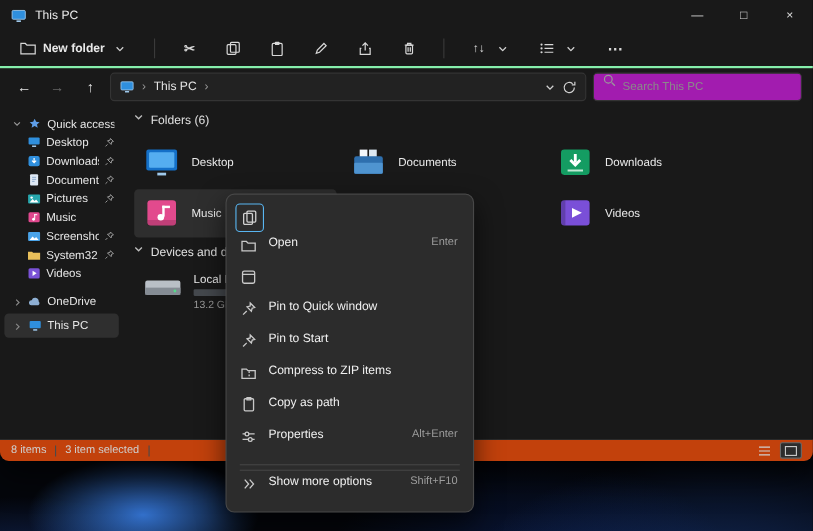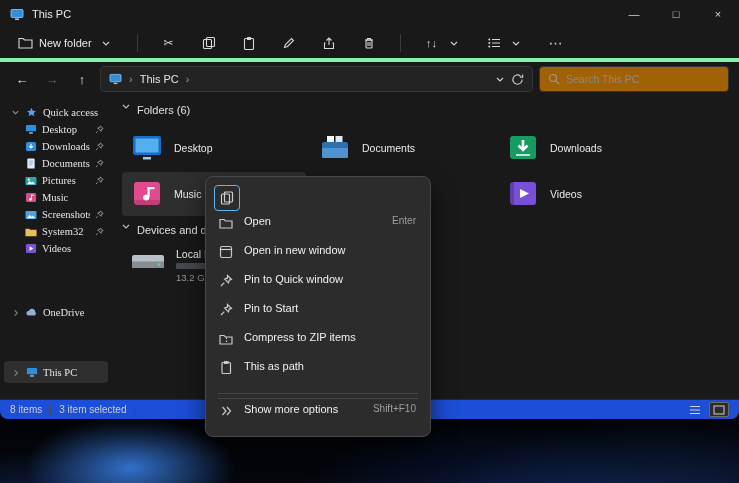--- a/index.html
+++ b/index.html
@@ -25,73 +25,73 @@
     box-shadow:0 12px 30px rgba(0,0,0,.65); }
   
   .titlebar { height:28px; display:flex; align-items:center; padding-left:10px; }
   .title-ico { margin-right:8px; display:flex; }
   .title-text { font-size:11px; color:#ececec; }
   .win-controls { margin-left:auto; display:flex; height:28px; }
   .win-btn { width:42px; display:flex; align-items:center; justify-content:center;
     color:#d6d6d6; font-size:11px; }
   
   .toolbar { height:34px; display:flex; align-items:center; padding:0 10px;
-    gap:10px; border-bottom:4px solid #86efac; }
+    gap:10px; border-bottom:2px solid #86efac;font-weight:bold; }
   .tb-btn { display:flex; align-items:center; gap:6px; padding:0 7px; height:26px;
     border-radius:4px; color:#e8e8e8; font-size:11px; }
   .tb-ico { display:flex; align-items:center; justify-content:center;
     width:16px; height:16px; color:#d8d8d8; font-size:12px; }
   .tb-sep { width:1px; height:18px; background:#3a3a3a; margin:0 6px; }
   .glyph { color:#d8d8d8; }
   
   .navrow { height:34px; display:flex; align-items:center; padding:0 10px; gap:6px; }
   .nav-btn { width:24px; height:24px; display:flex; align-items:center;
     justify-content:center; color:#e2e2e2; font-size:13px; border-radius:4px; }
   .nav-btn.disabled { color:#666; }
   .addressbar { flex:1; height:26px; background:#222; border:1px solid #343434;
     border-radius:4px; display:flex; align-items:center; padding:0 8px; gap:7px;
     font-size:11px; color:#e4e4e4; }
   .addr-spacer { flex:1; }
-  .searchbox { width:190px; height:26px; background:#a16207; border:1px solid #343434;
-    border-radius:4px; display:flex; align-items:center; padding:0 8px; gap:6px; }
+  .searchbox { width:190px; height:26px; background:#a21caf; border:1px solid #343434;
+    border-radius:4px; display:flex; padding:0 8px; gap:6px; }
   .searchbox input { flex:1; min-width:0; background:transparent; border:none; outline:none;
     color:#ddd; font-size:10.5px; font-family:inherit; }
   .searchbox input::placeholder { color:#8a8a8a; }
   
   .mainarea { position:absolute; top:96px; left:0; right:0; bottom:20px; display:flex; }
   .sidebar { width:112px; flex-shrink:0; padding-top:8px; font-size:10.5px; color:#e6e6e6; overflow:hidden; }
   .sb-item { display:flex; align-items:center; height:17px; margin:0 4px; padding:0 4px 0 8px;
     gap:5px; border-radius:4px; white-space:nowrap; }
-  .sb-item.toplevel { height:22px;margin-top:38px; }
+  .sb-item.toplevel { height:22px; }
   .sb-item.child { padding-left:20px; }
   .sb-item.selected { background:#2f2f2f; }
   .sb-gap { height:6px; }
   .sb-chev { width:8px; flex-shrink:0; display:flex; }
   .sb-ico { width:13px; height:12px; flex-shrink:0; display:flex; align-items:center; justify-content:center; }
-  .sb-label { overflow:hidden; flex:1;font-family:Liberation Serif, serif; }
+  .sb-label { overflow:hidden; flex:1; }
   .sb-pin { margin-left:auto; flex-shrink:0; display:flex; }
   .rot-r { transform:rotate(-90deg); }
   
   .content { flex:1; padding:8px 0 0 10px; position:relative; overflow:hidden; }
   .section-head { display:flex; align-items:flex-start; gap:7px; height:18px;
     color:#e0e0e0; font-size:11px; margin-bottom:4px; }
   .tile-grid { display:grid; grid-template-columns:repeat(3,184px); column-gap:4px;
     row-gap:2px; margin-bottom:8px; }
   .tile { display:flex; align-items:center; gap:10px; height:44px; padding:0 8px; border-radius:4px; }
   .tile.selected { background:#2e2e2e; }
   .tile-label { font-size:10.5px; color:#eaeaea; }
   .drive-tile { display:flex; gap:10px; padding:2px 8px; width:210px; border-radius:4px; }
   .drive-info { display:flex; flex-direction:column; gap:3px; font-size:10.5px; color:#eaeaea; }
   .usage { width:58px; height:6px; background:#45494e; border-radius:1px; overflow:hidden; }
   .usage-fill { height:100%; background:#2f7fd6; }
   .free-text { font-size:9.5px; color:#9b9b9b; white-space:nowrap; }
   
   .statusbar { position:absolute; left:0; right:0; bottom:0; height:20px; display:flex;
     align-items:center; padding:0 10px; font-size:10px; color:#cfcfcf;
-    border-top:1px solid #2a2a2a; background:#1d4ed8; border-radius:0 0 8px 8px; }
+    border-top:1px solid #2a2a2a; background:#c2410c; border-radius:0 0 8px 8px; }
   .st-div { width:1px; height:10px; background:#4a4a4a; margin:0 8px; }
   .view-btns { margin-left:auto; display:flex; gap:4px; }
   .view-btn { width:20px; height:15px; display:flex; align-items:center; justify-content:center; border-radius:2px; }
   .view-btn.active { border:1px solid #6a6a6a; background:#2c2c2c; }
   
   .ctx { position:absolute; left:205px; top:176px; width:226px; background:#2c2c2c;
     border:1px solid #484848; border-radius:8px; padding:4px;
     box-shadow:0 10px 24px rgba(0,0,0,.6); z-index:50; }
   .ctx-iconrow { height:34px; display:flex; align-items:center; padding:0 4px; }
   .ctx-iconbtn { width:26px; height:26px; display:flex; align-items:center; justify-content:center;
@@ -557,21 +557,20 @@
     <span class="ctx-label">Open</span>
     <span class="ctx-short">Enter</span>
   </div>
   <div class="ctx-item">
     <span class="ctx-ico">
       <svg width="16" height="16" viewBox="0 0 16 16">
           <rect x="2.5" y="2.5" width="11" height="11" rx="1.5" fill="none" stroke="#c9c9c9" stroke-width="1.2"></rect>
           <path d="M2.5 5.5h11" stroke="#c9c9c9" stroke-width="1.2"></path>
         </svg>
     </span>
-    <span class="ctx-label">Open in new window</span>
   </div>
   <div class="ctx-item">
     <span class="ctx-ico">
       <svg width="16" height="16" viewBox="0 0 16 16">
           <path d="M9.5 2.5l4 4-2.2.6-.8 2.8-3.9-3.9 2.8-.8z" fill="none" stroke="#c9c9c9" stroke-width="1.2"></path>
           <path d="M6.3 9.7L3 13" stroke="#c9c9c9" stroke-width="1.2"></path>
         </svg>
     </span>
     <span class="ctx-label">Pin to Quick window</span>
   </div>
@@ -593,21 +592,32 @@
     </span>
     <span class="ctx-label">Compress to ZIP items</span>
   </div>
   <div class="ctx-item">
     <span class="ctx-ico">
       <svg width="16" height="16" viewBox="0 0 16 16">
           <rect x="4" y="2.5" width="8.5" height="11" rx="1" fill="none" stroke="#c9c9c9" stroke-width="1.2"></rect>
           <path d="M6.5 1.5h3.5v2H6.5z" fill="none" stroke="#c9c9c9" stroke-width="1.1"></path>
         </svg>
     </span>
-    <span class="ctx-label">This as path</span>
+    <span class="ctx-label">Copy as path</span>
+  </div>
+  <div class="ctx-item">
+    <span class="ctx-ico">
+      <svg width="16" height="16" viewBox="0 0 16 16">
+          <path d="M2.5 5.5h11M2.5 10.5h11" stroke="#c9c9c9" stroke-width="1.2"></path>
+          <circle cx="6.5" cy="5.5" r="1.7" fill="#2c2c2c" stroke="#c9c9c9" stroke-width="1.2"></circle>
+          <circle cx="9.5" cy="10.5" r="1.7" fill="#2c2c2c" stroke="#c9c9c9" stroke-width="1.2"></circle>
+        </svg>
+    </span>
+    <span class="ctx-label">Properties</span>
+    <span class="ctx-short">Alt+Enter</span>
   </div>
 
   <div class="ctx-sep"></div>
 
 
   <div class="ctx-sep"></div>
 
   <div class="ctx-item">
     <span class="ctx-ico">
       <svg width="16" height="16" viewBox="0 0 16 16">

